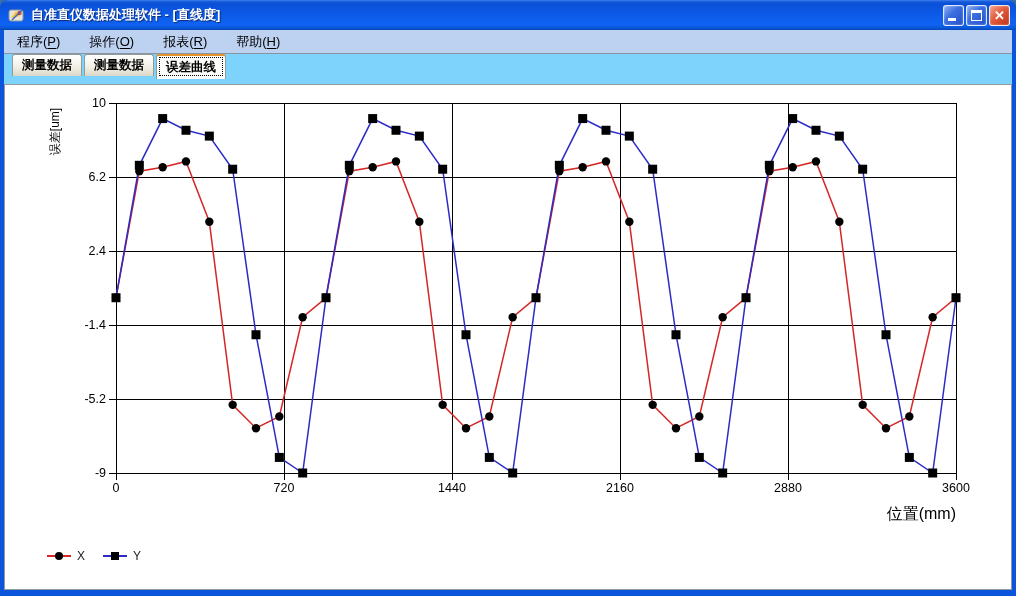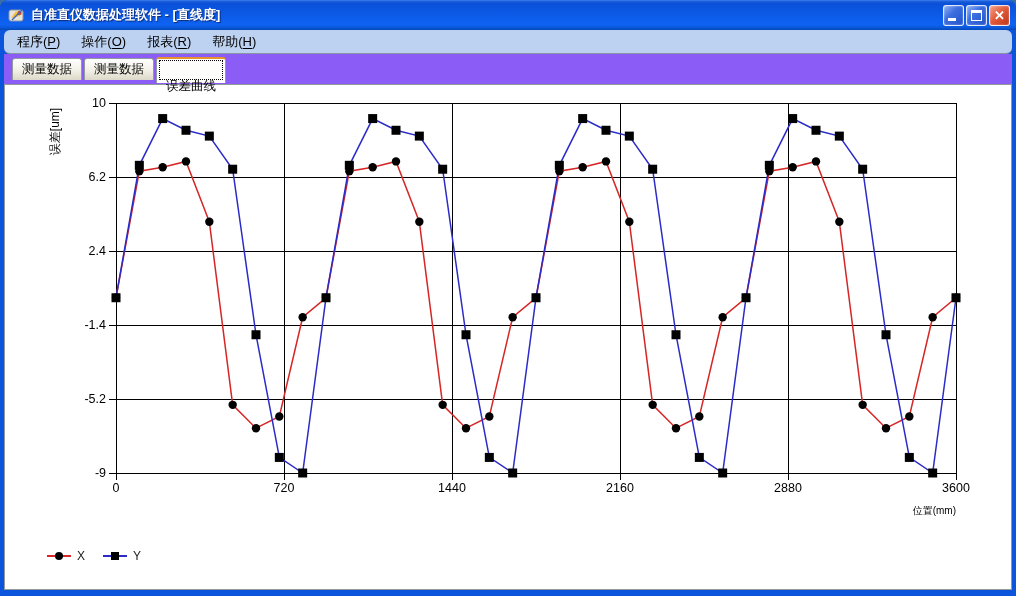--- a/index.html
+++ b/index.html
@@ -42,47 +42,48 @@
   .glyph-min { position:absolute; left:4px; bottom:4px; width:8px; height:3px; background:#fff; }
   .glyph-max { position:absolute; left:4px; top:4px; width:11px; height:11px; border:1px solid #fff; border-top-width:3px; }
   .glyph-close { position:absolute; inset:0; color:#fff; font-size:13px; font-weight:bold; line-height:19px; text-align:center; }
 
   
   .menubar {
     height:24px; flex:0 0 24px;
     background:#bdd1f1;
     border-bottom:1px solid #8a93a0;
     display:flex; align-items:center;
-    padding-left:13px; gap:21px;
-    font-size:13px; color:#000;border-radius:6px;
+    padding-left:13px; gap:29px;
+    font-size:13px; color:#000;
   }
   .menu-item { cursor:default; white-space:nowrap; }
   .menu-item u { text-underline-offset:2px; }
 
   
   .tabstrip {
     height:30px; flex:0 0 30px;
-    background:#8b5cf6;
-    display:flex; align-items:center;
+    background:#7dd3fc;
+    display:flex; align-items:flex-start;
     padding-left:8px;
+    font-weight:bold;
   }
   .tab {
     font-size:12.5px; color:#000;
     background:linear-gradient(180deg,#ffffff 0%,#f2f0e6 55%,#dcd8c8 100%);
     border:1px solid #919b9c; border-bottom:none;
     border-radius:3px 3px 0 0;
     padding:3px 9px 4px 9px;
     margin-right:2px;
     height:22px; line-height:15px;
     position:relative;
   }
   .tab.selected {
     background:#fdfdfb;
     border-top:2px solid #e5932c;
-    height:25px; padding-top:20px;
+    height:25px; padding-top:4px;
     margin-bottom:-1px;
     z-index:2;
     outline:1px dotted #000; outline-offset:-4px;
   }
 
   
   .page {
     flex:1 1 auto;
     background:#fff;
     border:1px solid #919b9c;
@@ -94,21 +95,21 @@
   #chart-svg text { font-family:"Liberation Sans", sans-serif; }
 
   .y-axis-title {
     position:absolute; left:3px; top:39px;
     width:92px; height:15px;
     transform:rotate(-90deg);
     font-size:12px; color:#000; text-align:center; white-space:nowrap;
   }
   .x-axis-title {
     position:absolute; right:55px; top:419px;
-    font-size:10px; color:#000; white-space:nowrap;
+    font-size:16px; color:#000; white-space:nowrap;
   }
 
   .legend {
     position:absolute; left:42px; top:464px;
     display:flex; align-items:center; gap:18px;
     font-size:12px; color:#222;
   }
   .legend-item { display:flex; align-items:center; gap:6px; }
   .legend-swatch { position:relative; width:24px; height:9px; }
   .legend-line { position:absolute; left:0; top:3.5px; width:24px; height:2px; }

